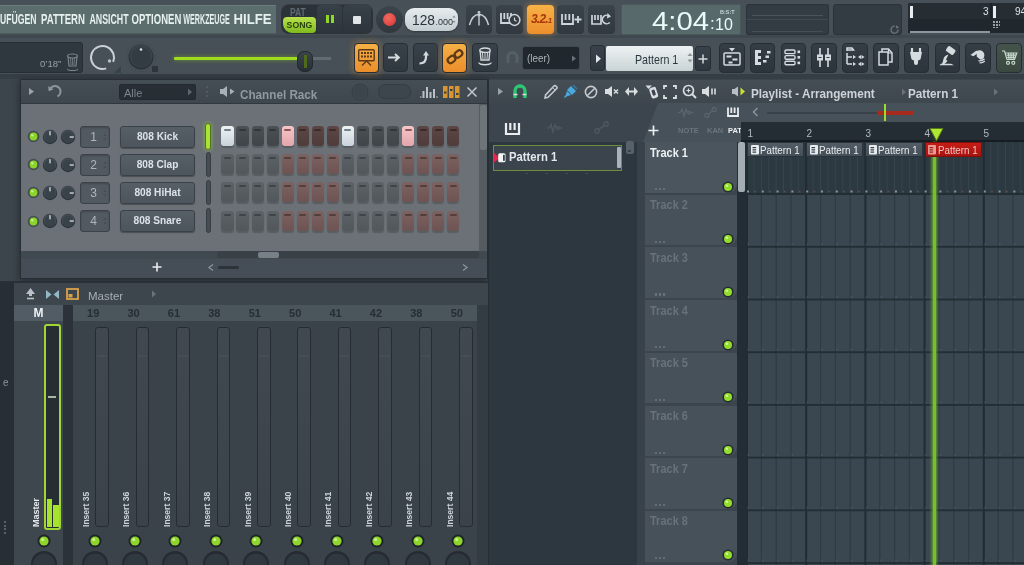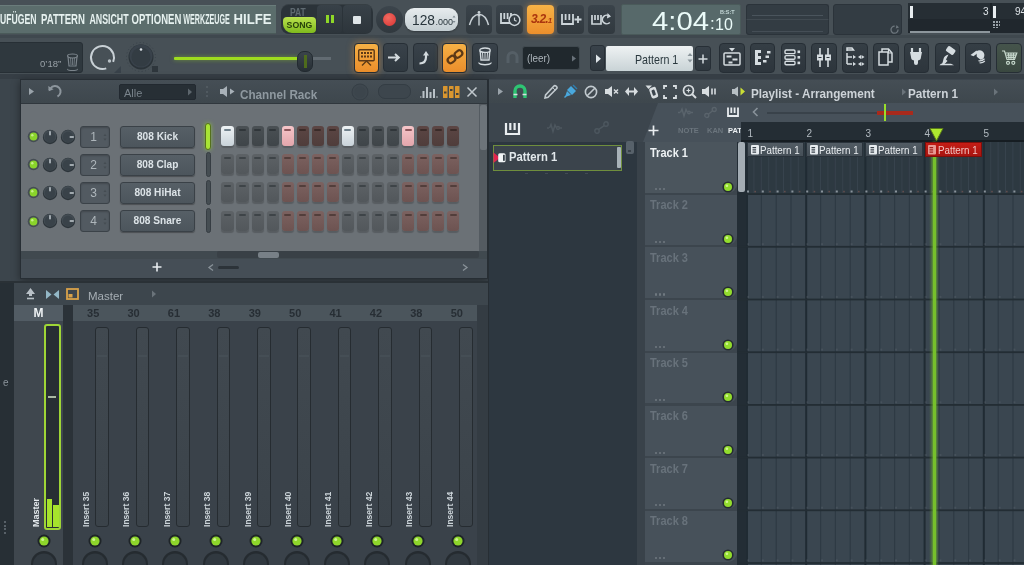--- a/index.html
+++ b/index.html
@@ -589,21 +589,21 @@
 <svg style="left:151px;top:290px;" width="6" height="8" viewBox="0 0 6 8">
     <path d="M1 0.5 L5 4 L1 7.5 Z" fill="#6a737a"></path>
   </svg>
 <div style="left:14px;top:305px;width:475px;height:16px;background:#4b555c;"></div>
 <div style="left:14px;top:305px;width:49px;height:16px;background:#525c64;"></div>
 <div style="left:14px;top:305px;width:49px;height:16px;text-align:center;line-height:16px;font-size:12px;font-weight:700;color:#eef2f4;">M</div>
 <div style="left:63px;top:305px;width:10px;height:260px;background:#2b3238;"></div>
 <div style="left:14px;top:321px;width:49px;height:244px;background:#3f474e;"></div>
 <div style="left:73px;top:321px;width:404px;height:244px;background:#3a424a;"></div>
 <div style="left:477px;top:305px;width:12px;height:260px;background:#343c43;"></div>
-<div style="left:73.0px;top:305px;width:40.4px;height:16px;text-align:center;line-height:16px;font-size:11px;font-weight:700;color:#272e34;">35</div>
+<div style="left:73.0px;top:305px;width:40.4px;height:16px;text-align:center;line-height:16px;font-size:11px;font-weight:700;color:#272e34;">19</div>
 <div style="left:95.4px;top:327px;width:13.5px;height:200px;background:linear-gradient(#414950,#3b434a);border:1.5px solid #262c31;border-radius:3px;"></div>
 <div style="left:97.4px;top:355px;width:9.5px;height:1.5px;background:#454e55;"></div>
 <div style="left:81.0px;top:527px;font-size:9px;font-weight:700;color:#ccd4d9;white-space:nowrap;transform:rotate(-90deg) scaleX(.95);transform-origin:0 0;">Insert 35</div>
 <svg style="left:87.5px;top:534px;" width="14" height="14" viewBox="0 0 14 14">
     <circle cx="7" cy="7" r="6.5" fill="#1e2428"></circle>
     <circle cx="7" cy="7" r="4.6" fill="#8ed62b"></circle>
     <circle cx="5.7" cy="5.5" r="1.5" fill="#cdf292"></circle>
   </svg>
 <svg style="left:80.5px;top:549px;" width="28" height="16" viewBox="0 0 28 16">
     <circle cx="14" cy="15" r="13" fill="#252b30"></circle>
@@ -641,21 +641,21 @@
 <div style="left:202.2px;top:527px;font-size:9px;font-weight:700;color:#ccd4d9;white-space:nowrap;transform:rotate(-90deg) scaleX(.95);transform-origin:0 0;">Insert 38</div>
 <svg style="left:208.7px;top:534px;" width="14" height="14" viewBox="0 0 14 14">
     <circle cx="7" cy="7" r="6.5" fill="#1e2428"></circle>
     <circle cx="7" cy="7" r="4.6" fill="#8ed62b"></circle>
     <circle cx="5.7" cy="5.5" r="1.5" fill="#cdf292"></circle>
   </svg>
 <svg style="left:201.7px;top:549px;" width="28" height="16" viewBox="0 0 28 16">
     <circle cx="14" cy="15" r="13" fill="#252b30"></circle>
     <circle cx="14" cy="15.5" r="11" fill="#313940"></circle>
   </svg>
-<div style="left:234.6px;top:305px;width:40.4px;height:16px;text-align:center;line-height:16px;font-size:11px;font-weight:700;color:#272e34;">39</div>
+<div style="left:234.6px;top:305px;width:40.4px;height:16px;text-align:center;line-height:16px;font-size:11px;font-weight:700;color:#272e34;">51</div>
 <div style="left:257.0px;top:327px;width:13.5px;height:200px;background:linear-gradient(#414950,#3b434a);border:1.5px solid #262c31;border-radius:3px;"></div>
 <div style="left:259.0px;top:355px;width:9.5px;height:1.5px;background:#454e55;"></div>
 <div style="left:242.6px;top:527px;font-size:9px;font-weight:700;color:#ccd4d9;white-space:nowrap;transform:rotate(-90deg) scaleX(.95);transform-origin:0 0;">Insert 39</div>
 <svg style="left:249.10000000000002px;top:534px;" width="14" height="14" viewBox="0 0 14 14">
     <circle cx="7" cy="7" r="6.5" fill="#1e2428"></circle>
     <circle cx="7" cy="7" r="4.6" fill="#8ed62b"></circle>
     <circle cx="5.7" cy="5.5" r="1.5" fill="#cdf292"></circle>
   </svg>
 <svg style="left:242.10000000000002px;top:549px;" width="28" height="16" viewBox="0 0 28 16">
     <circle cx="14" cy="15" r="13" fill="#252b30"></circle>

